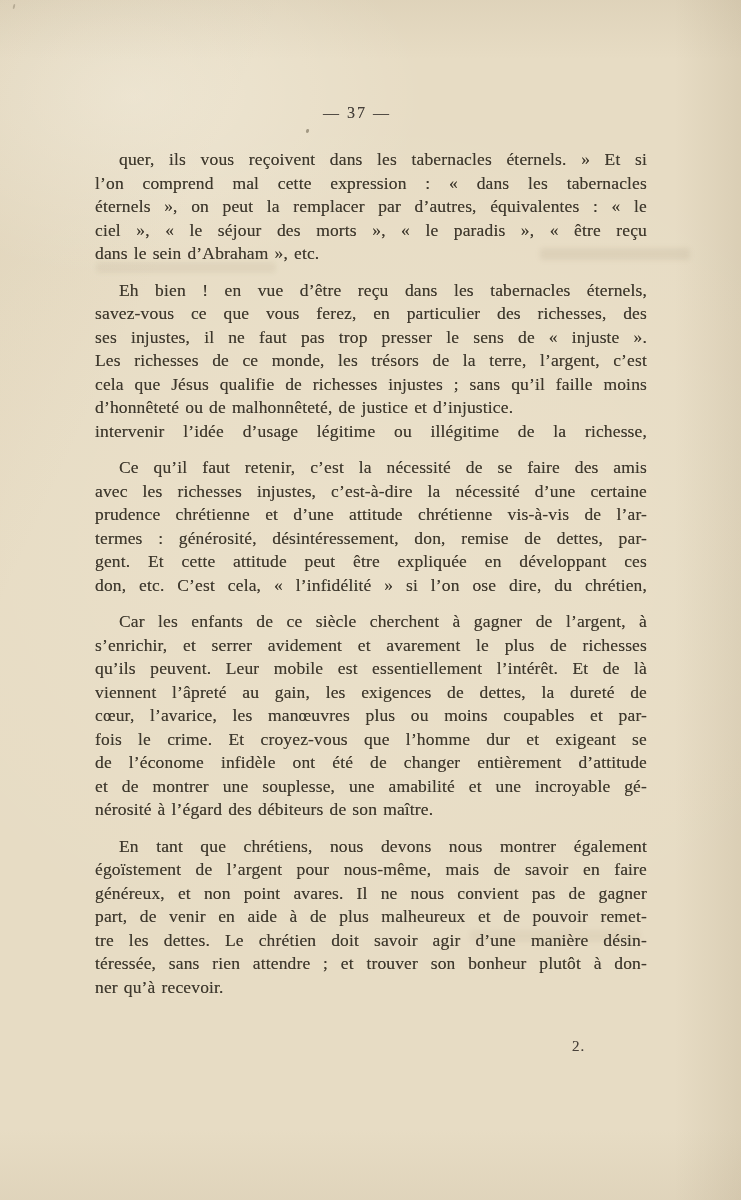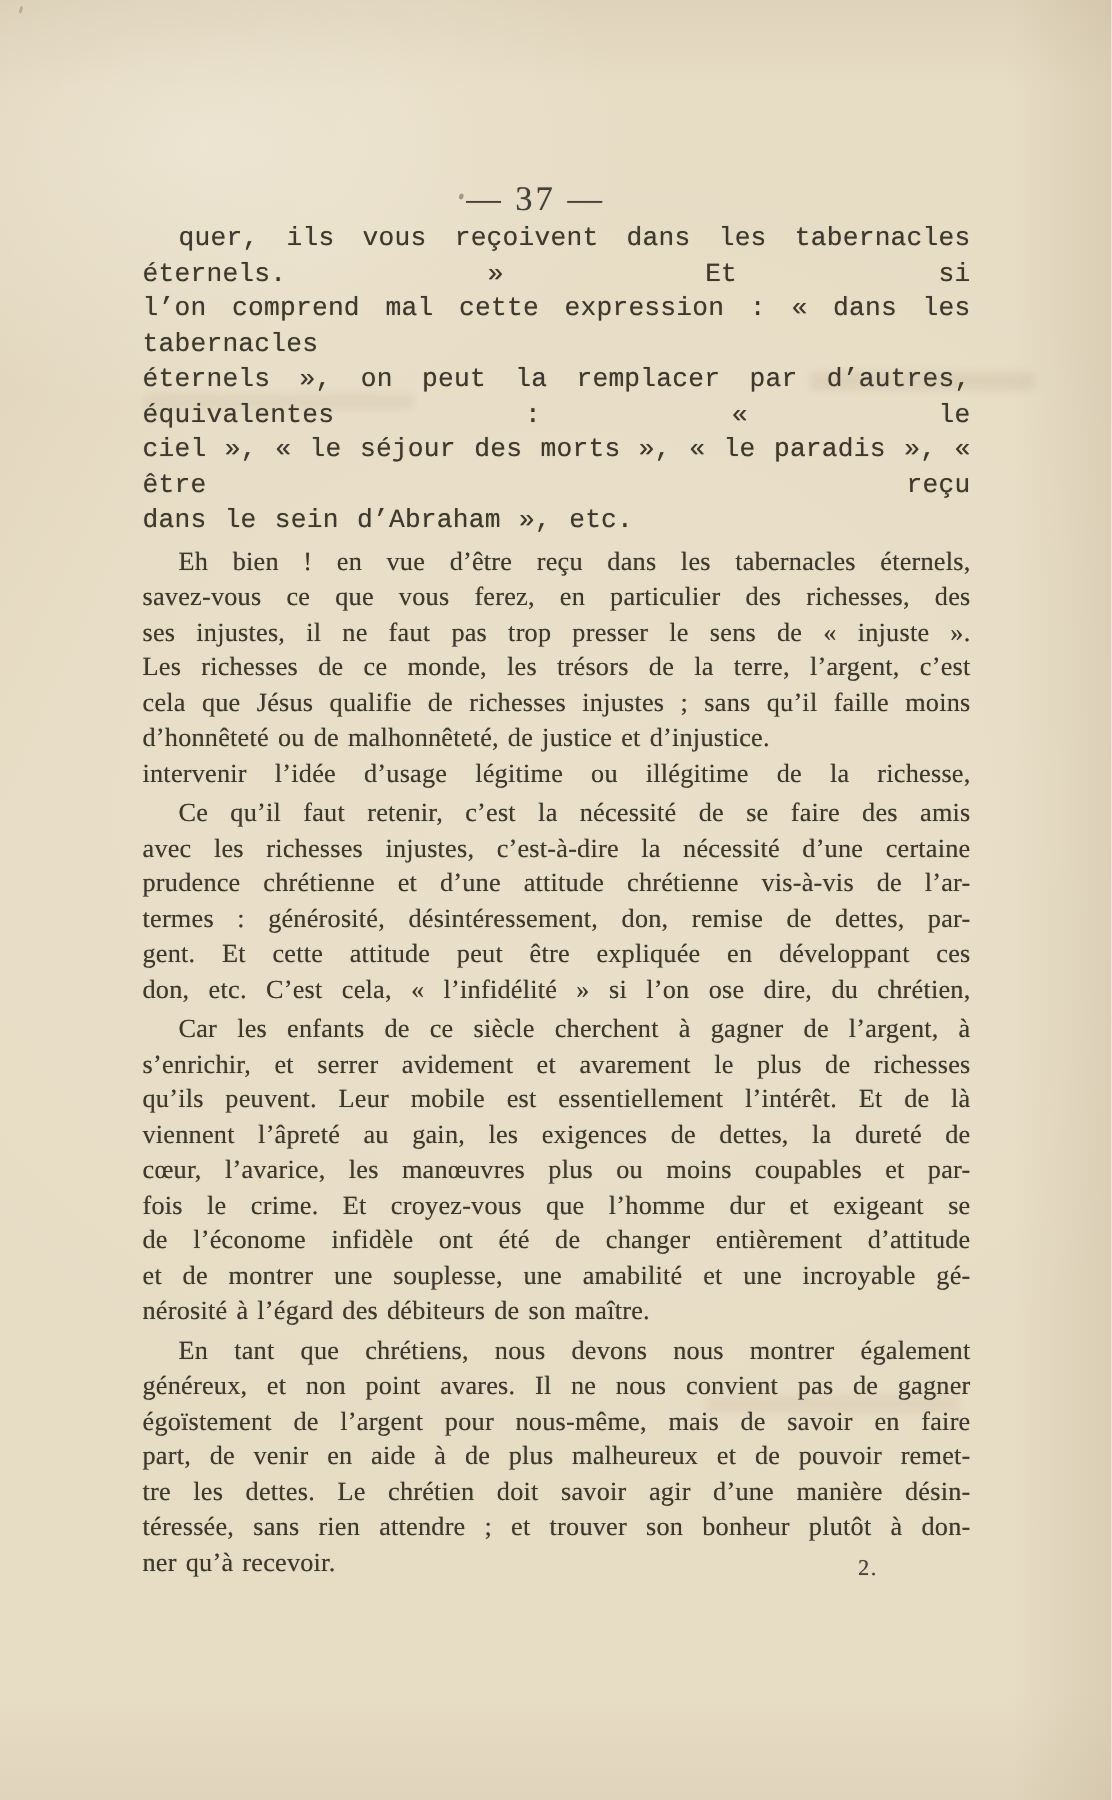--- a/index.html
+++ b/index.html
@@ -22,42 +22,42 @@
       radial-gradient(ellipse 420px 260px at 18% 8%, rgba(255,253,245,0.30), rgba(255,253,245,0) 70%),
       radial-gradient(ellipse 700px 600px at 50% 45%, rgba(255,250,238,0.14), rgba(255,250,238,0) 75%),
       linear-gradient(to left, rgba(128,108,74,0.12), rgba(128,108,74,0) 9%),
       linear-gradient(to bottom, rgba(128,108,74,0.08), rgba(128,108,74,0) 5%),
       linear-gradient(to top, rgba(128,108,74,0.07), rgba(128,108,74,0) 6%),
       linear-gradient(115deg, rgba(168,148,110,0.10) 0%, rgba(168,148,110,0) 22%);
     color: var(--ink);
   }
   .running-head {
     position: absolute;
-    top: 120px;
+    top: 104px;
     left: 0;
     width: 714px;
     text-align: center;
-    font-size: 23px;
+    font-size: 16px;
     letter-spacing: 2px;
     color: #46403a;
     text-shadow: 0 0 0.6px rgba(70,64,58,0.55);
   }
   .text-block {
     position: absolute;
     top: 148px;
     left: 95px;
     width: 552px;
     font-size: 17.5px;
     line-height: 23.5px;
     word-spacing: 1.5px;
     letter-spacing: 0.15px;
     text-shadow: 0 0 0.55px rgba(62,56,45,0.60);
   }
-  .para { margin-top: 3px; }
-  .para:first-child { margin-top: 0; font-family: Liberation Mono, monospace; }
+  .para { margin-top: 13px; }
+  .para:first-child { margin-top: 0; }
   .line {
     text-align: justify;
     text-align-last: justify;
   }
   .line.last { text-align-last: left; }
   .line.first { text-indent: 24px; }
   .signature-mark {
     position: absolute;
     top: 1038px;
     left: 572px;
@@ -127,22 +127,22 @@
         <div class="line">qu’ils peuvent. Leur mobile est essentiellement l’intérêt. Et de là</div>
         <div class="line">viennent l’âpreté au gain, les exigences de dettes, la dureté de</div>
         <div class="line">cœur, l’avarice, les manœuvres plus ou moins coupables et par-</div>
         <div class="line">fois le crime. Et croyez-vous que l’homme dur et exigeant se</div>
         <div class="line">de l’économe infidèle ont été de changer entièrement d’attitude</div>
         <div class="line">et de montrer une souplesse, une amabilité et une incroyable gé-</div>
         <div class="line last">nérosité à l’égard des débiteurs de son maître.</div>
       </div>
       <div class="para">
         <div class="line first">En tant que chrétiens, nous devons nous montrer également</div>
+        <div class="line">égoïstement de l’argent pour nous-même, mais de savoir en faire</div>
         <div class="line">généreux, et non point avares. Il ne nous convient pas de gagner</div>
-        <div class="line">égoïstement de l’argent pour nous-même, mais de savoir en faire</div>
         <div class="line">part, de venir en aide à de plus malheureux et de pouvoir remet-</div>
         <div class="line">tre les dettes. Le chrétien doit savoir agir d’une manière désin-</div>
         <div class="line">téressée, sans rien attendre ; et trouver son bonheur plutôt à don-</div>
         <div class="line last">ner qu’à recevoir.</div>
       </div>
     </div>
 
   <div class="signature-mark">2.</div>
 </div>
 

